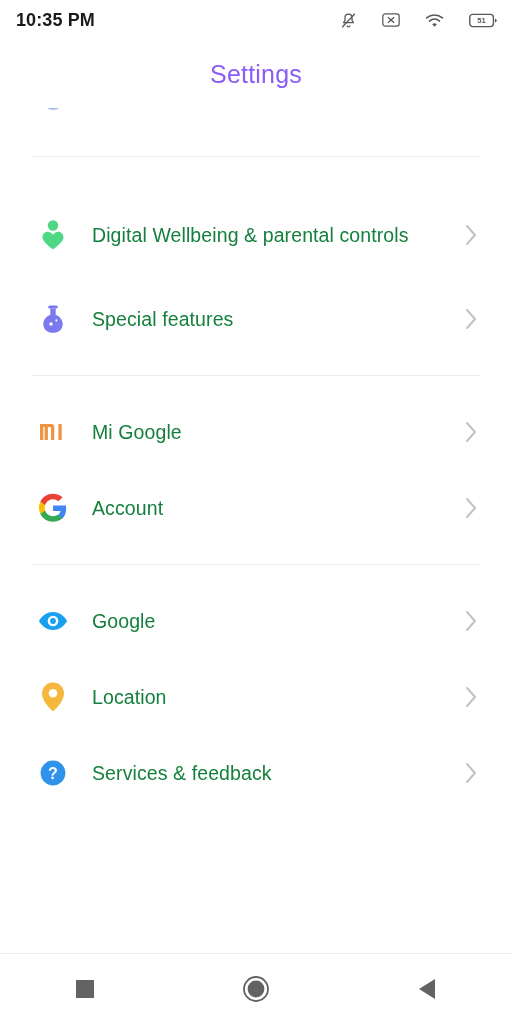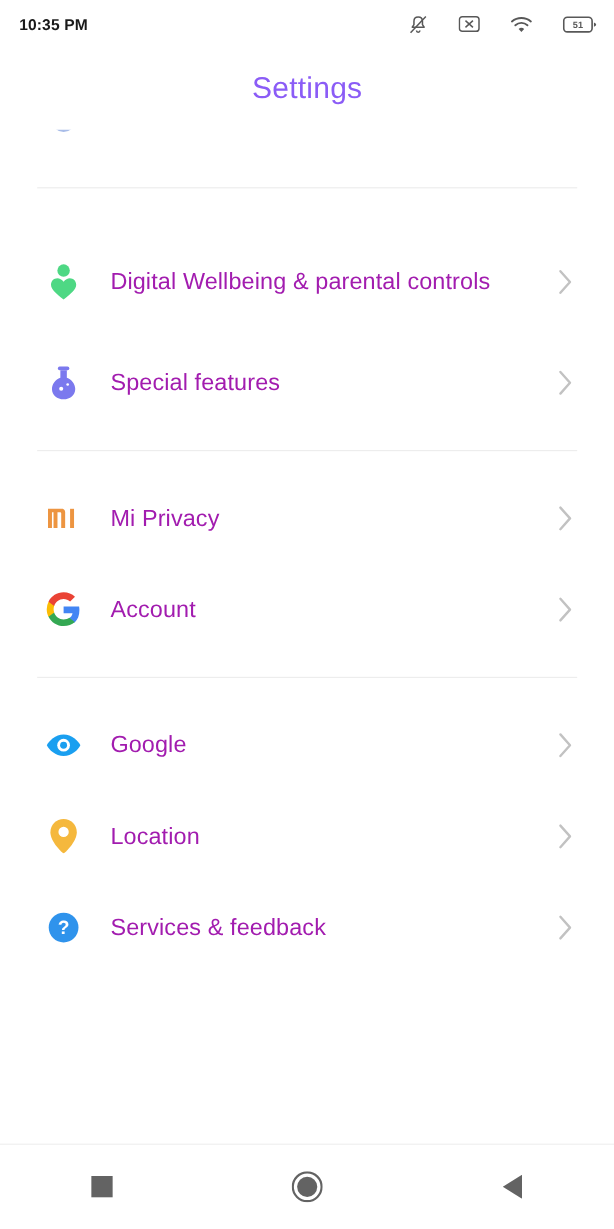--- a/index.html
+++ b/index.html
@@ -19,21 +19,21 @@
   
   .statusbar {
     height: 40px;
     display: flex;
     align-items: center;
     justify-content: space-between;
     padding: 0 14px 0 16px;
     box-sizing: border-box;
   }
   .status-time {
-    font-size: 13px;
+    font-size: 18px;
     font-weight: bold;
     letter-spacing: .1px;
     color: #1a1a1a;
     text-align: center;
   }
   .status-icons {
     display: flex;
     align-items: center;
     gap: 25px;
   }
@@ -90,21 +90,21 @@
     display: flex;
     align-items: center;
     justify-content: center;
   }
   .icon-wrap svg { display: block; }
 
   .row-label {
     flex: 1;
     font-size: 19.5px;
     line-height: 26px;
-    color: #a21caf;
+    color: #15803d;
     padding-left: 17px;
     letter-spacing: .1px;
   }
   .row-label .boxed {
     display: inline-block;
     border: 3px solid #3b34c4;
     padding: 4px 5px 5px 5px;
     margin: -7px 0 -8px -8px;
     line-height: 24px;
     background: #ffffff;
@@ -243,21 +243,21 @@
   <div class="divider"></div>
   <div class="gap-sm"></div>
 
   <div class="row">
     <div class="icon-wrap">
       <svg width="30" height="26" viewBox="0 0 30 26">
         <path d="M2 5h11.6c1.6 0 2.7 1.1 2.7 2.7V21h-3.3V8.7c0-.5-.3-.8-.8-.8H9.9V21H6.6V7.9H5.3V21H2z" fill="#ed9541"></path>
         <rect x="20.4" y="5" width="3.3" height="16" fill="#ed9541"></rect>
       </svg>
     </div>
-    <div class="row-label">Mi Privacy</div>
+    <div class="row-label">Mi Google</div>
     <div class="chevron">
       <svg width="13" height="22" viewBox="0 0 13 22">
         <path d="M2 2l8 9-8 9" fill="none" stroke="#c2c2c2" stroke-width="2" stroke-linecap="round" stroke-linejoin="round"></path>
       </svg>
     </div>
   </div>
 
   <div class="row">
     <div class="icon-wrap">
       <svg width="30" height="30" viewBox="0 0 48 48">

